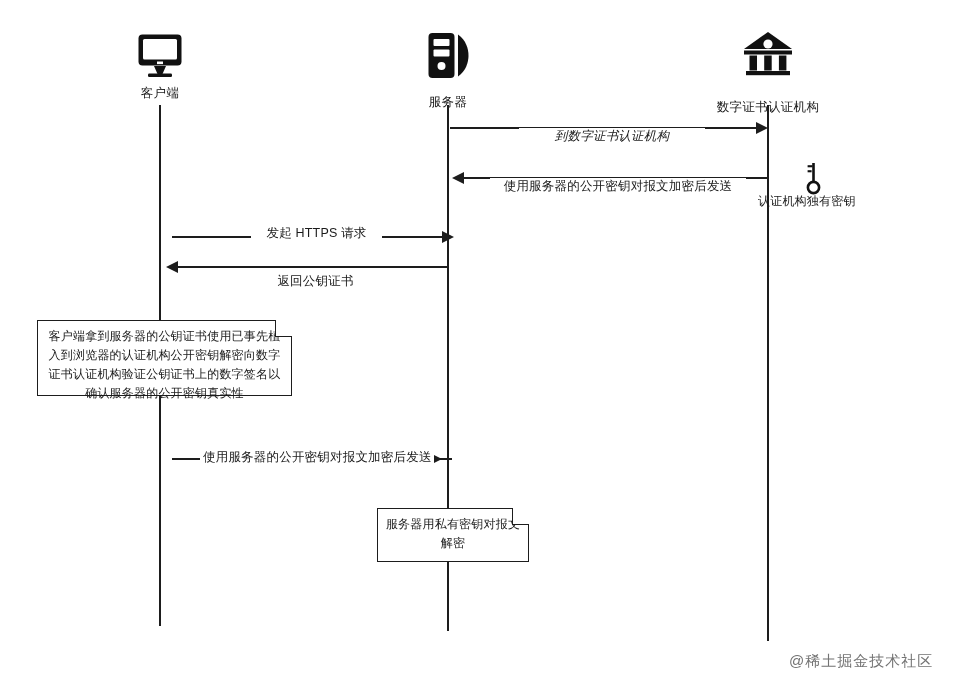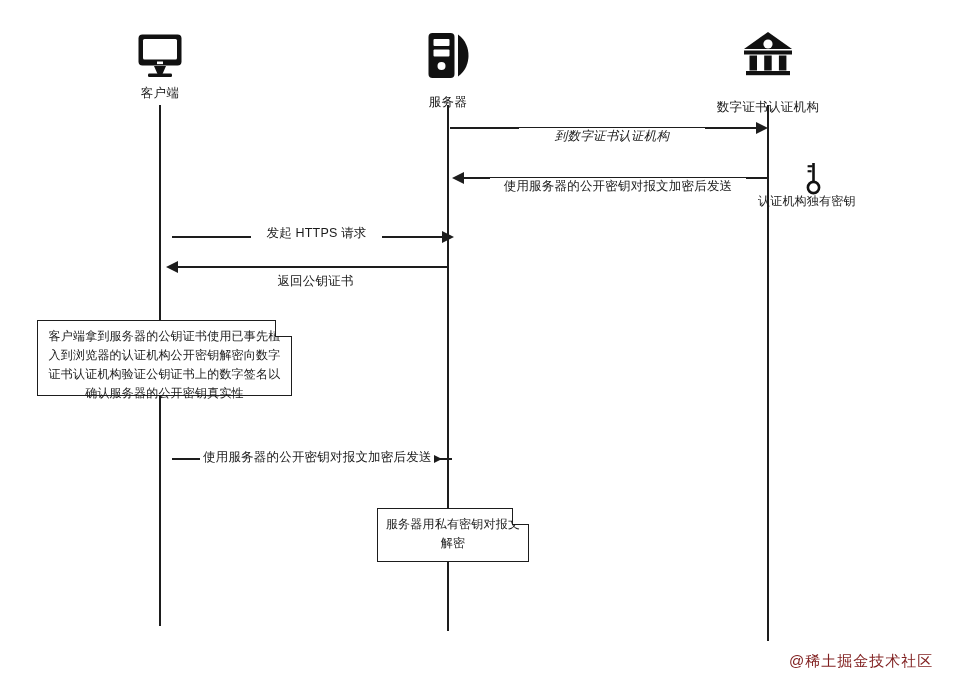--- a/index.html
+++ b/index.html
@@ -100,21 +100,21 @@
   .key-label {
     position: absolute;
     font-size: 12px;
     color: #1a1a1a;
     white-space: nowrap;
     letter-spacing: 0.2px;
   }
   .watermark {
     position: absolute;
     font-size: 15px;
-    color: #7f1d1d;
+    color: #737373;
     white-space: nowrap;
     letter-spacing: 1px;
   }
 </style>
 </head>
 <body>
 
 <div id="diagram">
 
   <div class="actor-icon" style="left:137px; top:33px;">

